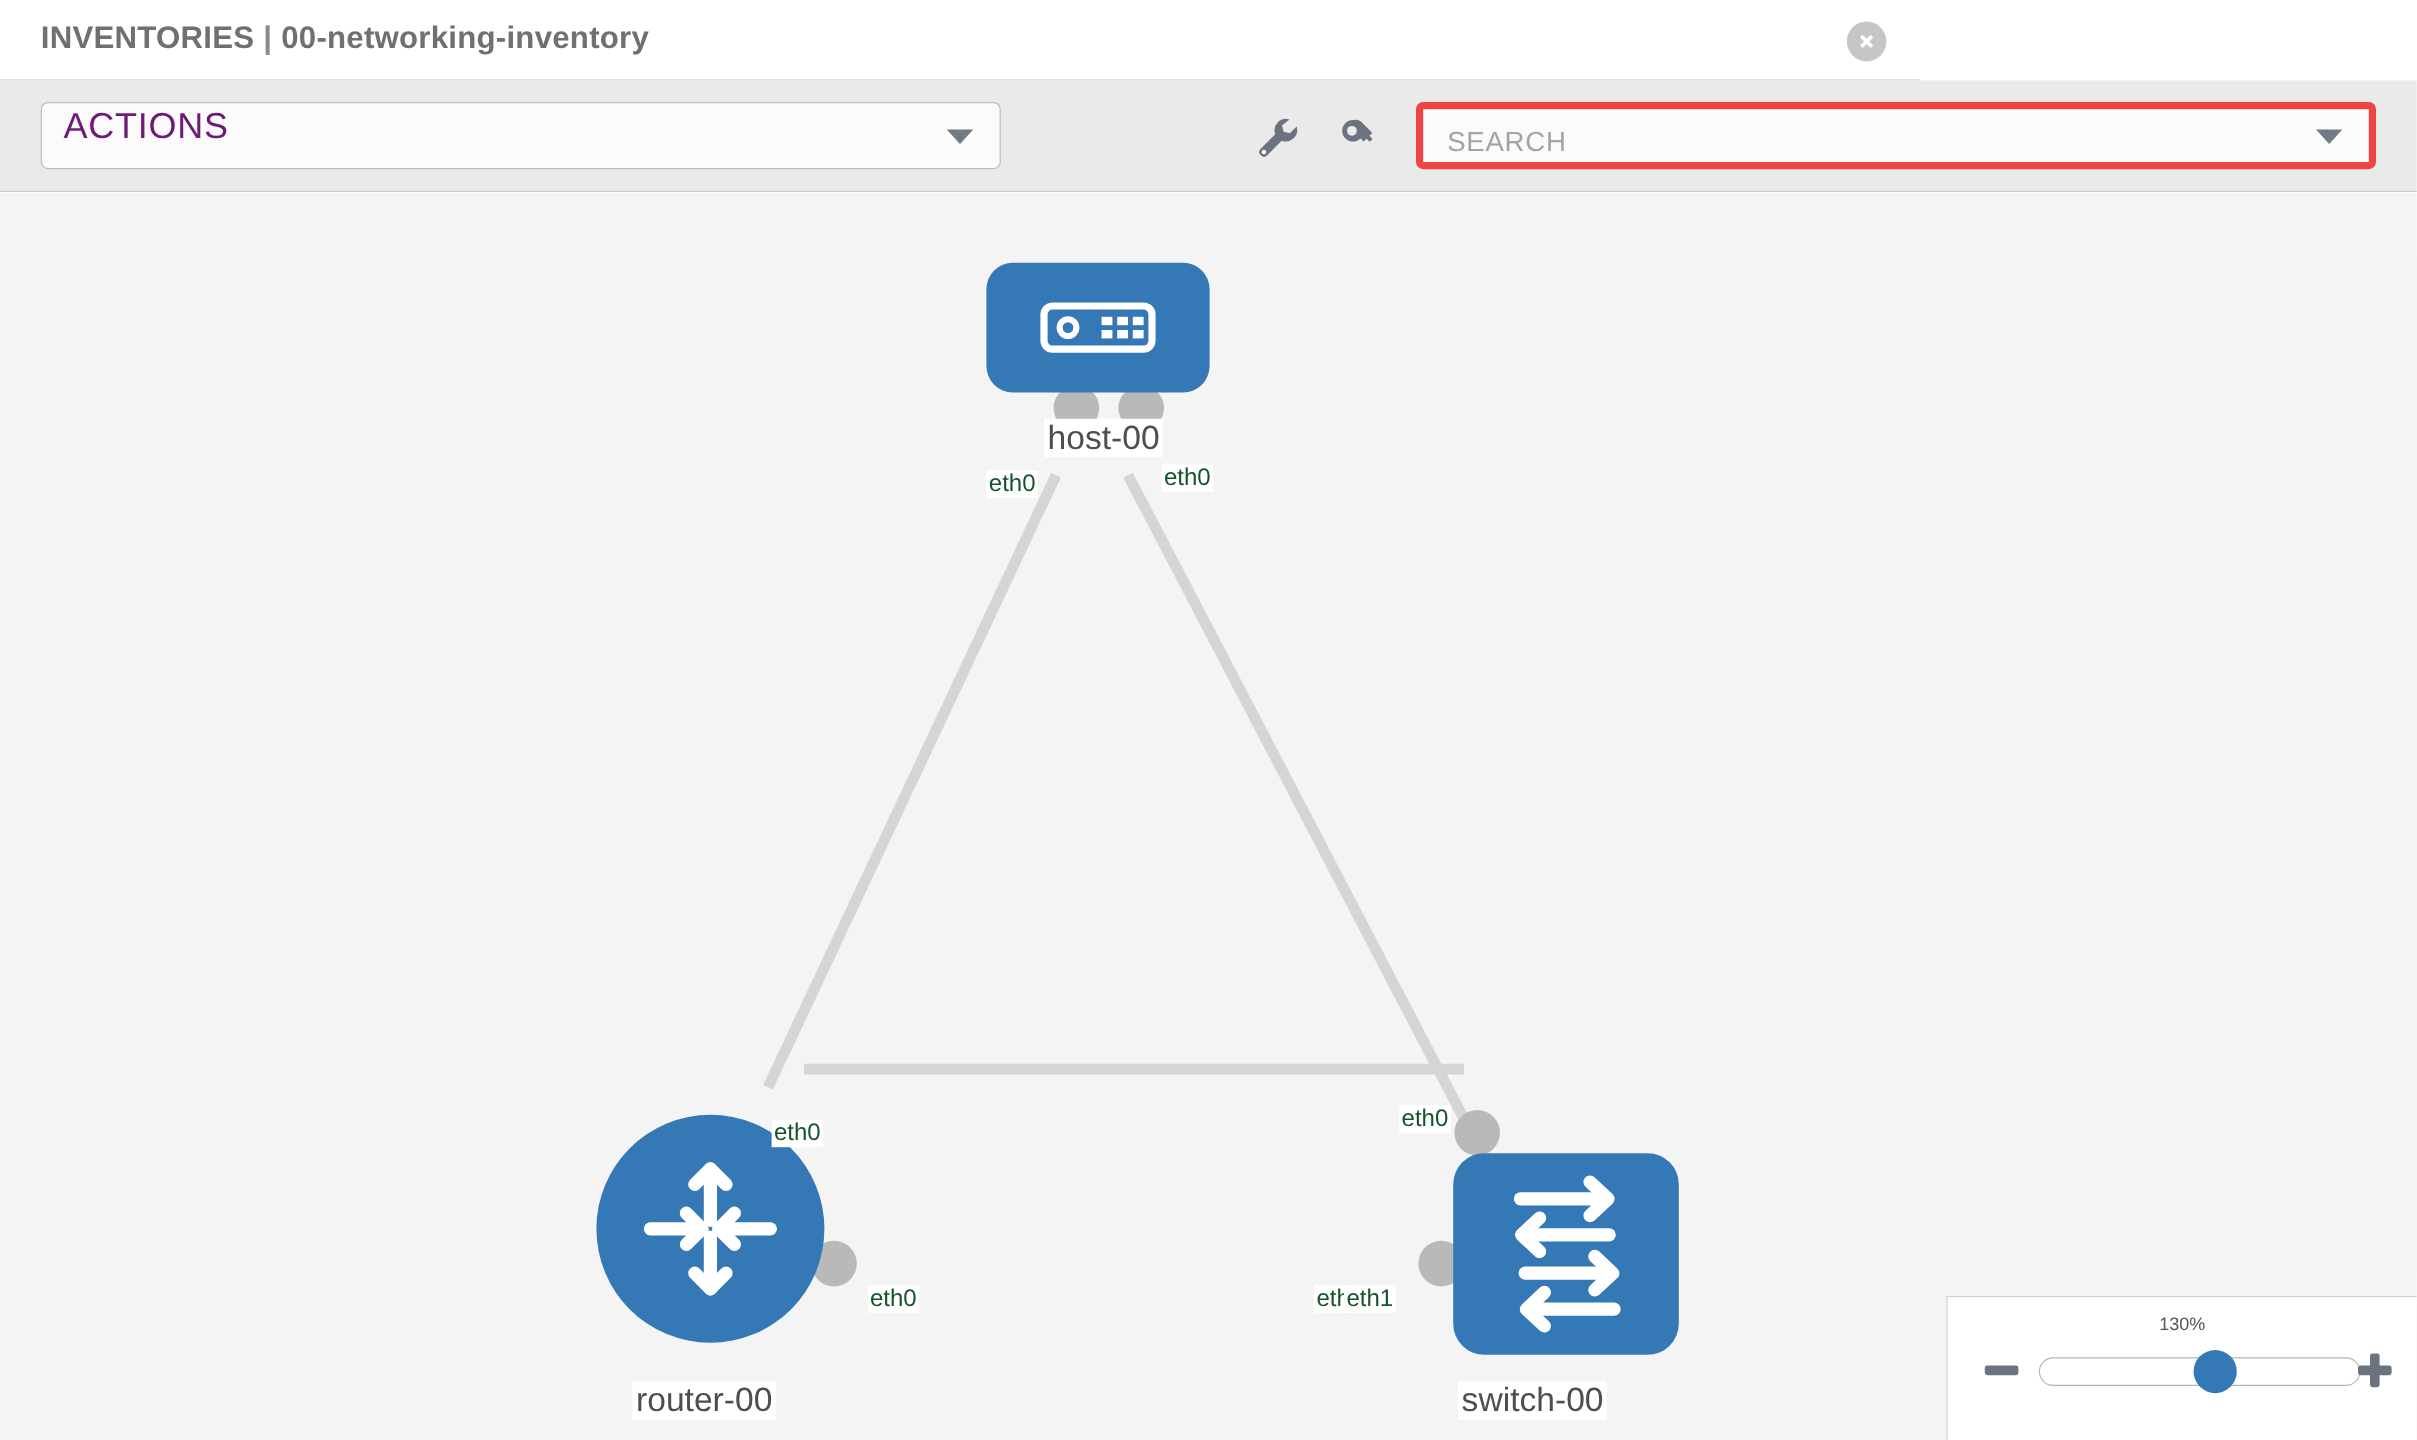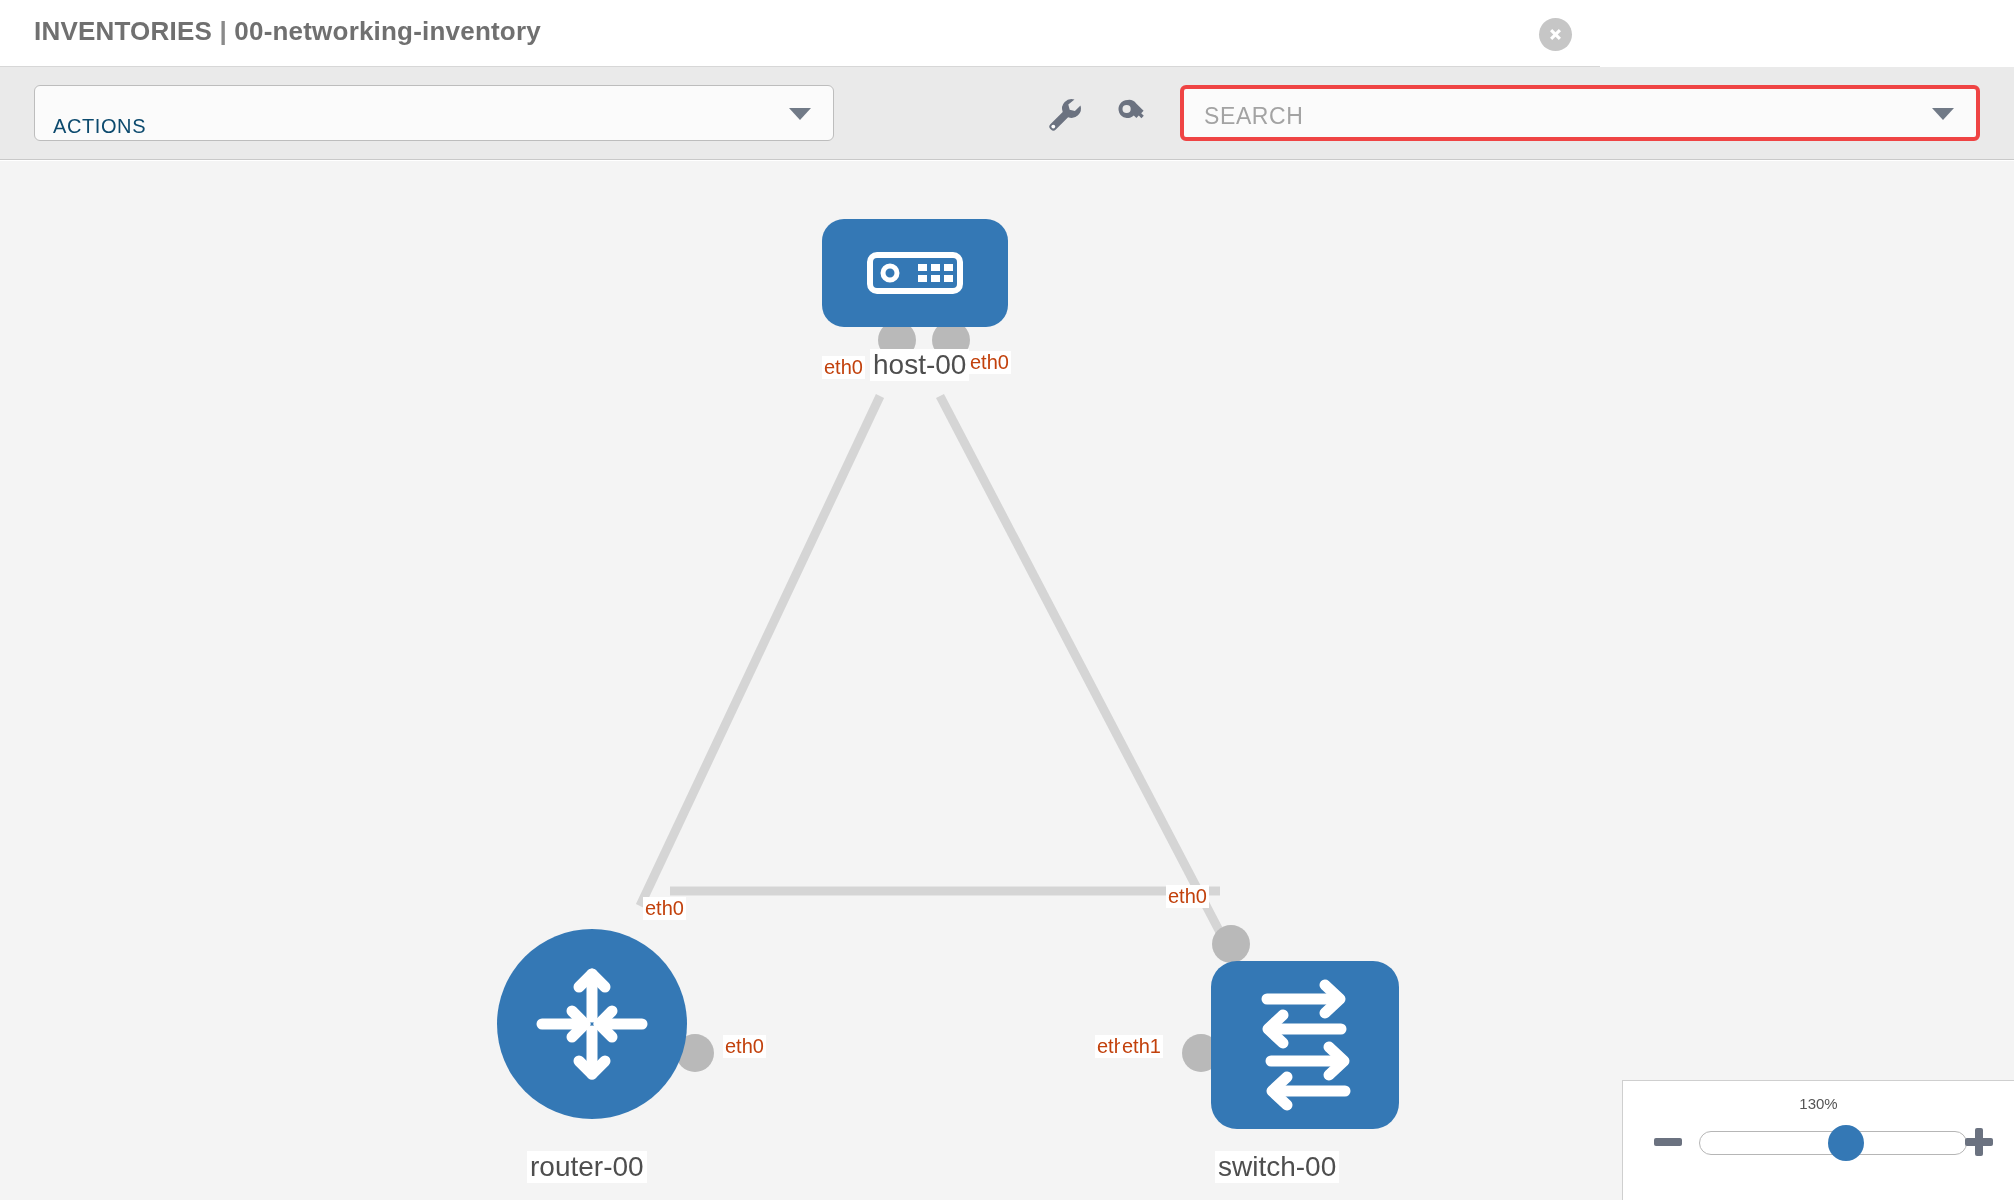--- a/index.html
+++ b/index.html
@@ -65,23 +65,23 @@
     width: 800px;
     height: 56px;
     background: #fbfbfb;
     border: 1px solid #bdbdbd;
     border-radius: 6px;
     cursor: pointer;
   }
   .actions-select .label {
     position: absolute;
     left: 18px;
-    top: 29px;
-    font-size: 20px;
-    color: #0c4a6e;
+    top: 3px;
+    font-size: 30px;
+    color: #701a75;
     letter-spacing: 0.6px;
   }
   .caret {
     position: absolute;
     right: 22px;
     top: 50%;
     margin-top: -5px;
     width: 0; height: 0;
     border-left: 11px solid transparent;
     border-right: 11px solid transparent;
@@ -98,21 +98,21 @@
   .wrench-icon { left: 1041px; }
   .key-icon    { left: 1110px; }
 
   .search-box {
     position: absolute;
     left: 1180px;
     top: 18px;
     width: 800px;
     height: 56px;
     background: #fbfbfb;
-    border: 4px solid #ef4444;
+    border: 6px solid #ef4444;
     border-radius: 6px;
   }
   .search-box input {
     position: absolute;
     left: 18px; top: 0;
     width: 700px; height: 54px;
     border: none;
     outline: none;
     background: transparent;
     font-family: "Liberation Sans", sans-serif;
@@ -172,23 +172,24 @@
     color: #4e4e4e;
     background: #ffffff;
     padding: 0 3px;
     text-align: center;
   }
 
   .port-label {
     position: absolute;
     white-space: nowrap;
     font-size: 20px;
-    color: #c2410c;
+    color: #14532d;
     background: #ffffff;
     padding: 0 2px;
+    margin-top: 36px;
   }
 
   .connector {
     position: absolute;
     width: 38px; height: 38px;
     border-radius: 50%;
     background: #b9b9b9;
   }
 
   

